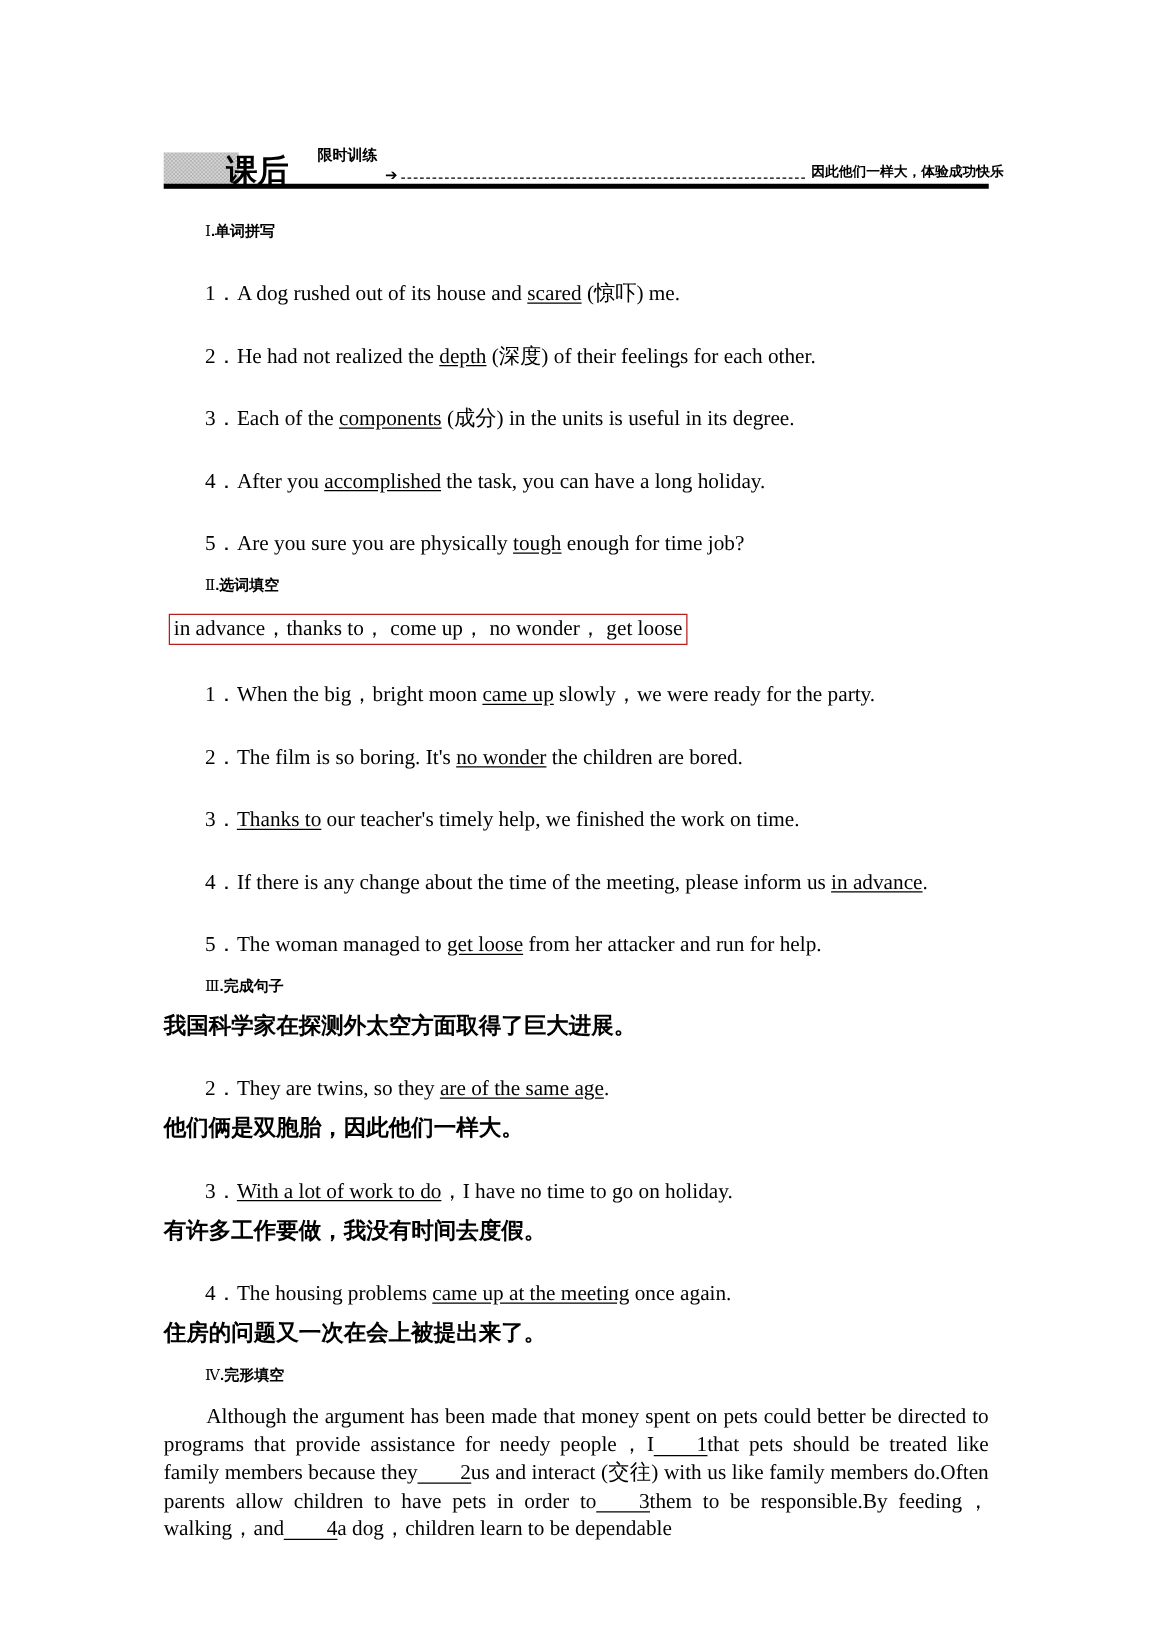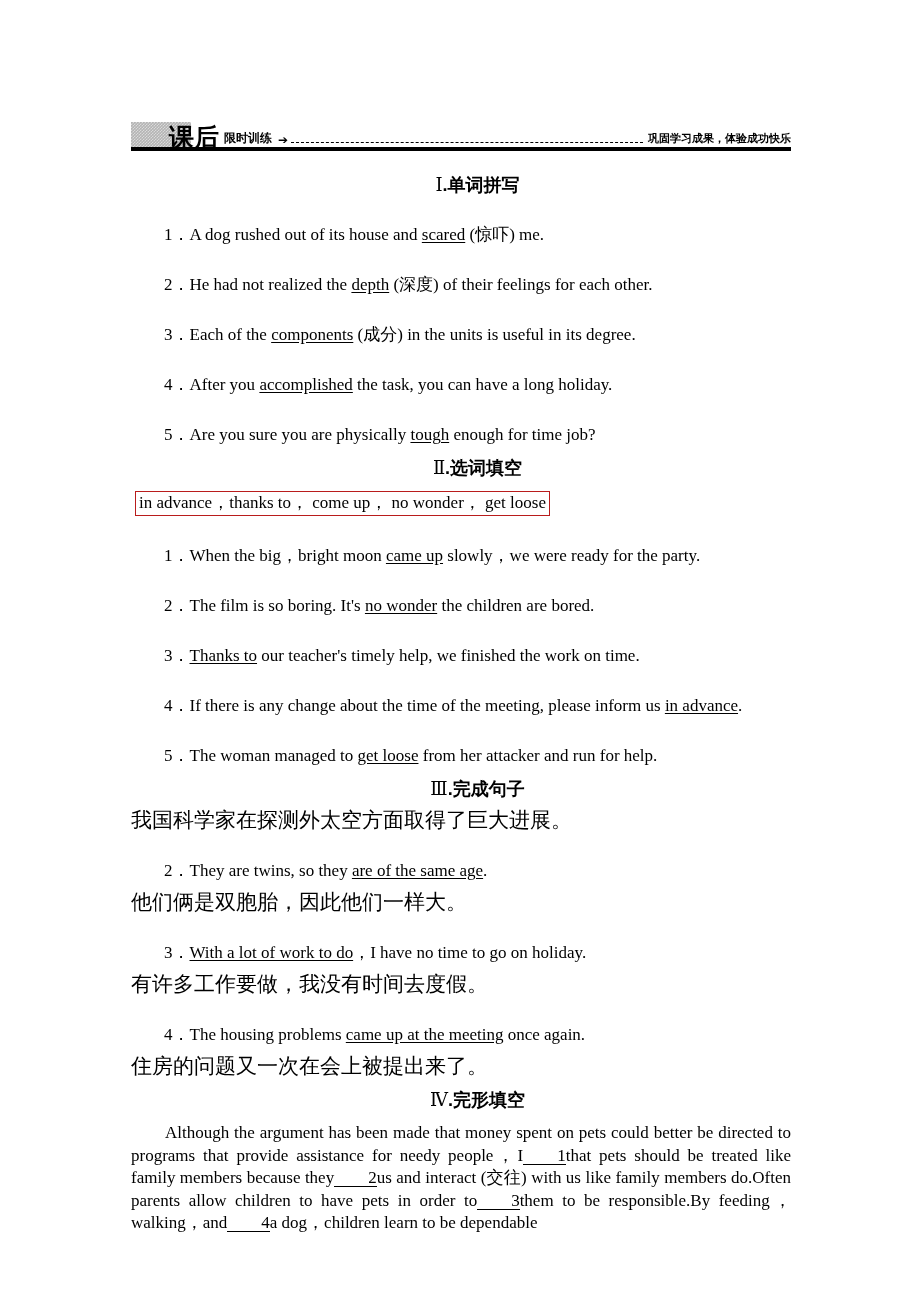--- a/index.html
+++ b/index.html
@@ -36,43 +36,43 @@
     height: 29px;
     background-color: #b4b4b4;
     background-image:
       linear-gradient(45deg, rgba(255,255,255,.45) 25%, transparent 25%, transparent 75%, rgba(255,255,255,.45) 75%),
       linear-gradient(45deg, rgba(255,255,255,.45) 25%, transparent 25%, transparent 75%, rgba(255,255,255,.45) 75%);
     background-size: 3px 3px;
     background-position: 0 0, 1.5px 1.5px;
   }
   .banner-row {
     position: absolute;
-    left: 0;
+    left: 12px;
     top: 0;
     width: 660px;
     height: 36px;
     display: flex;
     align-items: flex-end;
     text-align: center;
   }
   .banner-title {
     margin-left: 38px;
     font-family: "Liberation Sans", "DejaVu Sans", sans-serif;
     font-weight: bold;
     font-size: 25px;
     line-height: 26px;
     letter-spacing: 0px;
   }
   .banner-sub {
-    margin-left: 5px;
+    margin-left: 23px;
     font-family: "Liberation Sans", "DejaVu Sans", sans-serif;
     font-weight: bold;
     font-size: 12px;
     line-height: 20px;
-    padding-bottom: 2px;
+    padding-bottom: 16px;
   }
   .banner-arrow {
     margin-left: 6px;
     padding-bottom: 3px;
     font-size: 12px;
     line-height: 14px;
   }
   .banner-dash {
     flex: 1 1 auto;
     margin: 0 5px 7px 3px;
@@ -93,47 +93,47 @@
     top: 33px;
     width: 660px;
     height: 4px;
     background: #000;
   }
 
   
   .sec-head {
     font-family: "Liberation Sans", "DejaVu Sans", sans-serif;
     font-weight: bold;
-    font-size: 18px;
+    font-size: 12px;
     line-height: 20px;
     margin: 13px 0 0 33px;
-    text-align: center;
   }
   .sec-head .roman {
     font-family: "Liberation Serif", "DejaVu Serif", serif;
     font-weight: normal;
   }
 
   .item {
     font-size: 17px;
     line-height: 21px;
     margin: 29px 0 0 0;
     text-indent: 33px;
   }
   .item.justify {
     text-align: justify;
     text-justify: inter-word;
     text-indent: 33px;
   }
   .cn-line {
-    font-size: 21px;
+    font-size: 18px;
     line-height: 21px;
     margin: 11px 0 0 0;
     text-indent: 0px;
     font-family: "Liberation Serif", "DejaVu Serif", serif;
+    font-weight: bold;
   }
   .num {
     letter-spacing: 0px;
   }
   u, .ul {
     text-decoration: underline;
     text-underline-offset: 1.5px;
   }
 
   .wordbank {
@@ -169,21 +169,21 @@
 <div class="page">
 
   
   <div class="banner">
     <div class="banner-grayblock"></div>
     <div class="banner-row">
       <span class="banner-title">课后</span>
       <span class="banner-sub">限时训练</span>
       <span class="banner-arrow">➔</span>
       <span class="banner-dash"></span>
-      <span class="banner-motto">巩固学习成果，体验成功快乐</span>
+      <span class="banner-motto">因此他们一样大，体验成功快乐</span>
     </div>
     <div class="banner-rule"></div>
   </div>
 
   
   <div class="sec-head"><span class="roman">Ⅰ</span><span>.单词拼写</span></div>
 
   <div class="item"><span class="num">1．</span><span>A dog rushed out of its house and </span><span class="ul">scared</span><span> (惊吓) me.</span></div>
   <div class="item"><span class="num">2．</span><span>He had not realized the </span><span class="ul">depth</span><span> (深度) of their feelings for each other.</span></div>
   <div class="item"><span class="num">3．</span><span>Each of the </span><span class="ul">components</span><span> (成分) in the units is useful in its degree.</span></div>

